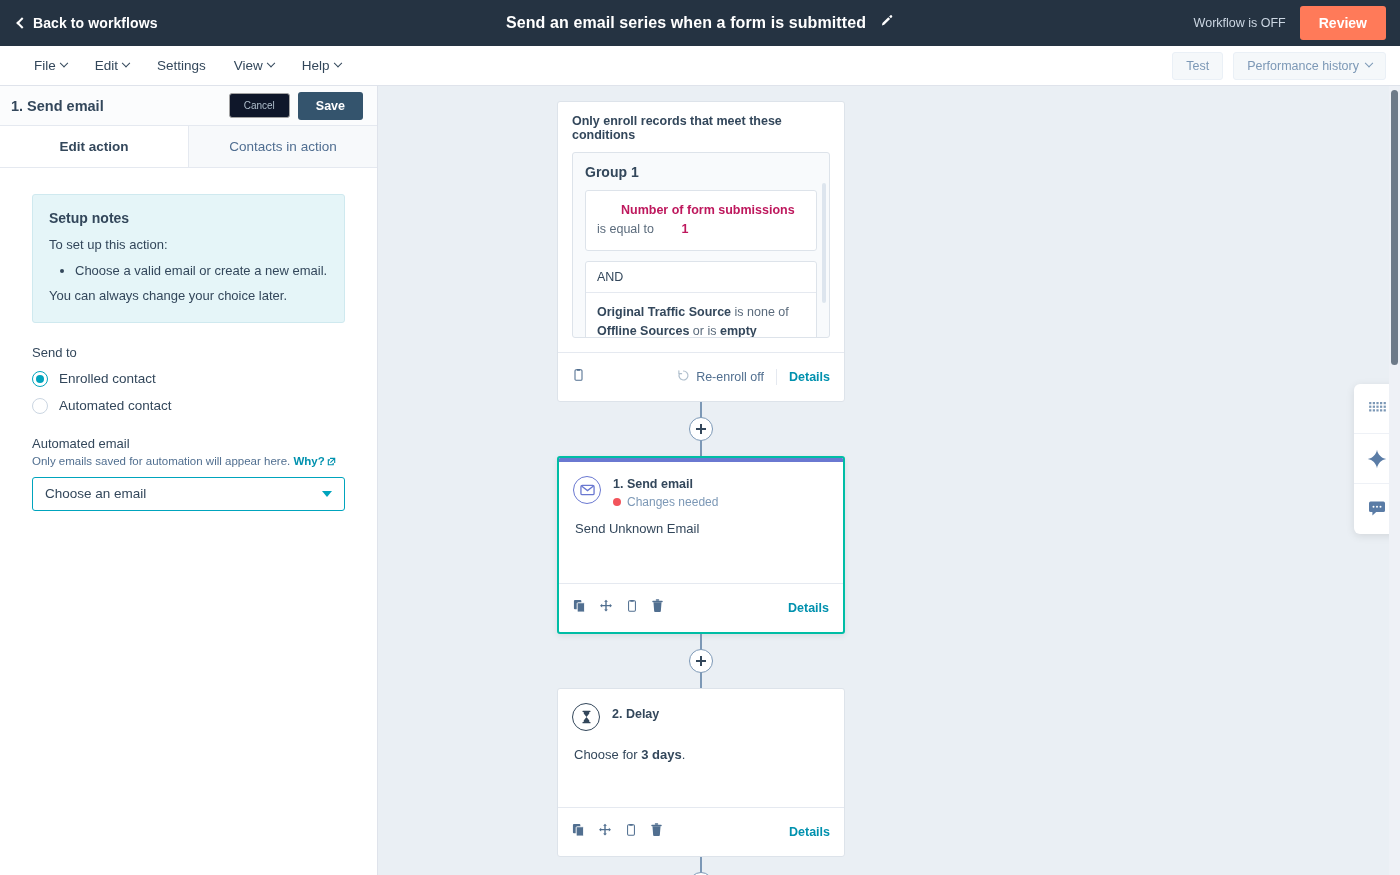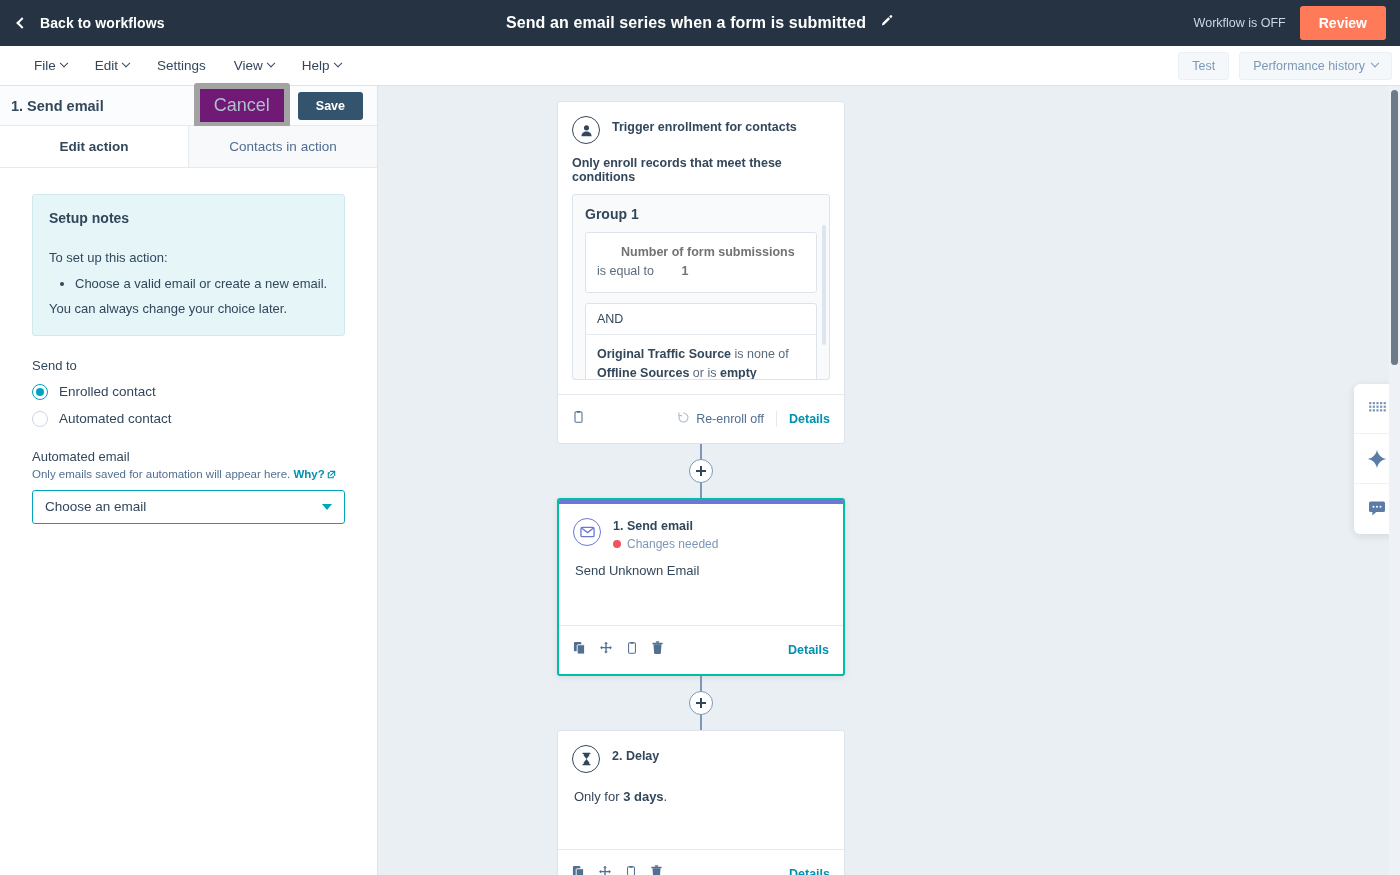--- a/index.html
+++ b/index.html
@@ -12,21 +12,21 @@
   }
   #app { position: relative; width: 1400px; height: 875px; }
 
   
   .topbar {
     position: absolute; top: 0; left: 0; width: 1400px; height: 46px;
     background: #253342;
     display: flex; align-items: center;
   }
   .back-link {
-    display: flex; align-items: center; gap: 14px;
+    display: flex; align-items: center; gap: 7px;
     margin-left: 18px; color: #ffffff;
     font-size: 14px; font-weight: bold; cursor: pointer;
     letter-spacing: .1px;
   }
   .chev-left {
     display: inline-block; width: 8px; height: 8px;
     border-left: 2px solid #ffffff; border-bottom: 2px solid #ffffff;
     transform: rotate(45deg); margin-top: 0px;
   }
   .wf-title-wrap {
@@ -58,21 +58,21 @@
   .menu-items { display: flex; align-items: center; margin-left: 22px; gap: 4px; }
   .menu-item {
     display: flex; align-items: center; gap: 5px;
     font-size: 13.5px; color: #33475b; padding: 6px 12px; cursor: pointer;
     border-radius: 3px;
   }
   .caret {
     width: 6px; height: 6px; border-right: 1.6px solid #33475b;
     border-bottom: 1.6px solid #33475b; transform: rotate(45deg) translate(-2px,-2px);
   }
-  .menubar-right { position: absolute; right: 8px; display: flex; gap: 10px; align-items: flex-start; }
+  .menubar-right { position: absolute; right: 14px; display: flex; gap: 10px; align-items: flex-start; }
   .ghost-btn {
     background: #f5f8fa; color: #7c98b6; border: 1px solid #eaf0f6;
     border-radius: 3px; font-size: 12.5px; padding: 6px 13px; cursor: pointer;
     font-family: "Liberation Sans", sans-serif;
     display: flex; align-items: center; gap: 7px;
   }
   .caret-lt { width: 6px; height: 6px; border-right: 1.6px solid #7c98b6;
     border-bottom: 1.6px solid #7c98b6; transform: rotate(45deg) translate(-2px,-2px); }
 
   
@@ -80,43 +80,43 @@
     position: absolute; top: 86px; left: 0; width: 378px; height: 789px;
     background: #ffffff; border-right: 1px solid #dfe3eb;
   }
   .panel-head {
     height: 40px; border-bottom: 1px solid #e5e9f0;
     display: flex; align-items: center; padding: 0 14px 0 11px;
     background: #fbfcfd;
   }
   .panel-title { font-size: 14.5px; font-weight: bold; color: #33475b; flex: 1; }
   .btn-cancel {
-    background: #701a75; color: #b0bfcd; border: 6px solid #a3a3a3;
-    border-radius: 3px; font-size: 18px; padding: 6px 14px; margin-right: 8px;
+    background: #0f172a; color: #b0bfcd; border: 1px solid #a3a3a3;
+    border-radius: 3px; font-size: 10px; padding: 6px 14px; margin-right: 8px;
     cursor: pointer; font-family: "Liberation Sans", sans-serif;
   }
   .btn-save {
     background: #34546d; color: #ffffff; border: none;
     border-radius: 3px; font-size: 12.5px; font-weight: bold; padding: 7px 18px;
     cursor: pointer; font-family: "Liberation Sans", sans-serif;
   }
   .tabs { display: flex; height: 42px; border-bottom: 1px solid #e5e9f0; }
   .tab {
     flex: 1; display: flex; align-items: center; justify-content: center;
     font-size: 13.5px; cursor: pointer;
   }
   .tab.active { background: #ffffff; color: #33475b; font-weight: bold; }
   .tab.inactive { background: #f7f9fb; color: #506e91; border-left: 1px solid #e5e9f0; }
 
   .panel-body { padding: 26px 32px 0 32px; }
   .notes {
     background: #e5f5f8; border: 1px solid #cfe9ef; border-radius: 3px;
     padding: 15px 16px 16px 16px;
   }
-  .notes-title { font-size: 14px; font-weight: bold; color: #33475b; margin-bottom: 22px; }
+  .notes-title { font-size: 14px; font-weight: bold; color: #33475b; margin-bottom: 9px; }
   .notes-line { font-size: 13px; color: #33475b; line-height: 1.5; }
   .notes-list { margin: 6px 0 6px 26px; }
   .notes-list li { font-size: 13px; color: #33475b; line-height: 1.5; }
 
   .field-label { font-size: 13px; font-weight: normal; color: #33475b; margin-top: 22px; }
   .radio-row { display: flex; align-items: center; gap: 11px; margin-top: 11px; cursor: pointer; }
   .radio {
     width: 16px; height: 16px; border-radius: 50%;
     border: 1px solid #cbd6e2; background: #ffffff; flex: none;
     display: flex; align-items: center; justify-content: center;
@@ -187,21 +187,21 @@
   .group-box {
     margin: 10px 14px 0 14px; border: 1px solid #dde3ea; border-radius: 3px;
     background: #f8fafc; padding: 11px 12px 12px 12px; position: relative;
     max-height: 186px; overflow: hidden;
   }
   .group-title { font-size: 14px; font-weight: bold; color: #33475b; margin-bottom: 10px; }
   .cond {
     background: #ffffff; border: 1px solid #dde3ea; border-radius: 3px;
     padding: 10px 11px; font-size: 12.5px; line-height: 1.55; color: #5b6b7c;
   }
-  .cond b { color: #737373; font-weight: bold; padding-left: 24px; }
+  .cond b { color: #be185d; font-weight: bold; padding-left: 24px; }
   .and-block {
     margin-top: 10px; background: #ffffff; border: 1px solid #dde3ea; border-radius: 3px;
   }
   .and-head {
     font-size: 12.5px; color: #33475b; padding: 8px 11px;
     border-bottom: 1px solid #e5e9f0;
   }
   .and-body { padding: 10px 11px; font-size: 12.5px; line-height: 1.55; color: #5b6b7c; }
   .and-body b { color: #33475b; font-weight: bold; }
   .inner-scroll {
@@ -355,31 +355,20 @@
         <span class="select-text">Choose an email</span>
         <span class="select-caret"></span>
       </div>
     </div>
   </div>
 
   <div class="canvas">
     <div class="flow">
 
       <div class="card">
-        <div class="card-pad">
-          <div class="card-head">
-            <span class="icon-circle">
-              <svg width="15" height="15" viewBox="0 0 16 16">
-                  <circle cx="8" cy="5.2" r="2.7" fill="#33475b"></circle>
-                  <path d="M2.6 14c0-3 2.4-5 5.4-5s5.4 2 5.4 5H2.6z" fill="#33475b"></path>
-                </svg>
-            </span>
-            <span class="card-heading">Trigger enrollment for contacts</span>
-          </div>
-        </div>
         <div class="trigger-sub">Only enroll records that meet these conditions</div>
 
         <div class="group-box">
           <div class="group-title">Group 1</div>
           <div class="cond">
             <b>Number of form submissions</b><span> is equal to </span><b>1</b>
           </div>
           <div class="and-block">
             <div class="and-head">AND</div>
             <div class="and-body">
@@ -478,21 +467,21 @@
             <span class="icon-circle">
               <svg width="13" height="14" viewBox="0 0 14 16">
                   <path d="M3 1.5h8M3 14.5h8" stroke="#33475b" stroke-width="1.4" stroke-linecap="round"></path>
                   <path d="M3.8 1.8v2.1L7 8l-3.2 4.1v2.1h6.4v-2.1L7 8l3.2-4.1V1.8H3.8z" fill="#33475b"></path>
                 </svg>
             </span>
             <span class="card-heading">2. Delay</span>
           </div>
         </div>
         <div class="card-body-text" style="padding-top:16px;min-height:62px">
-          <span>Only for </span><b>3 days</b><span>.</span>
+          <span>Choose for </span><b>3 days</b><span>.</span>
         </div>
         <div class="card-footer">
           <div class="foot-icons">
             <span>
               <svg width="13" height="14" viewBox="0 0 14 15">
                   <rect x="1" y="1" width="8" height="10" rx="1" fill="#516f90"></rect>
                   <rect x="4.5" y="4" width="8" height="10" rx="1" fill="#516f90" stroke="#ffffff" stroke-width="1"></rect>
                 </svg>
             </span>
             <span>

